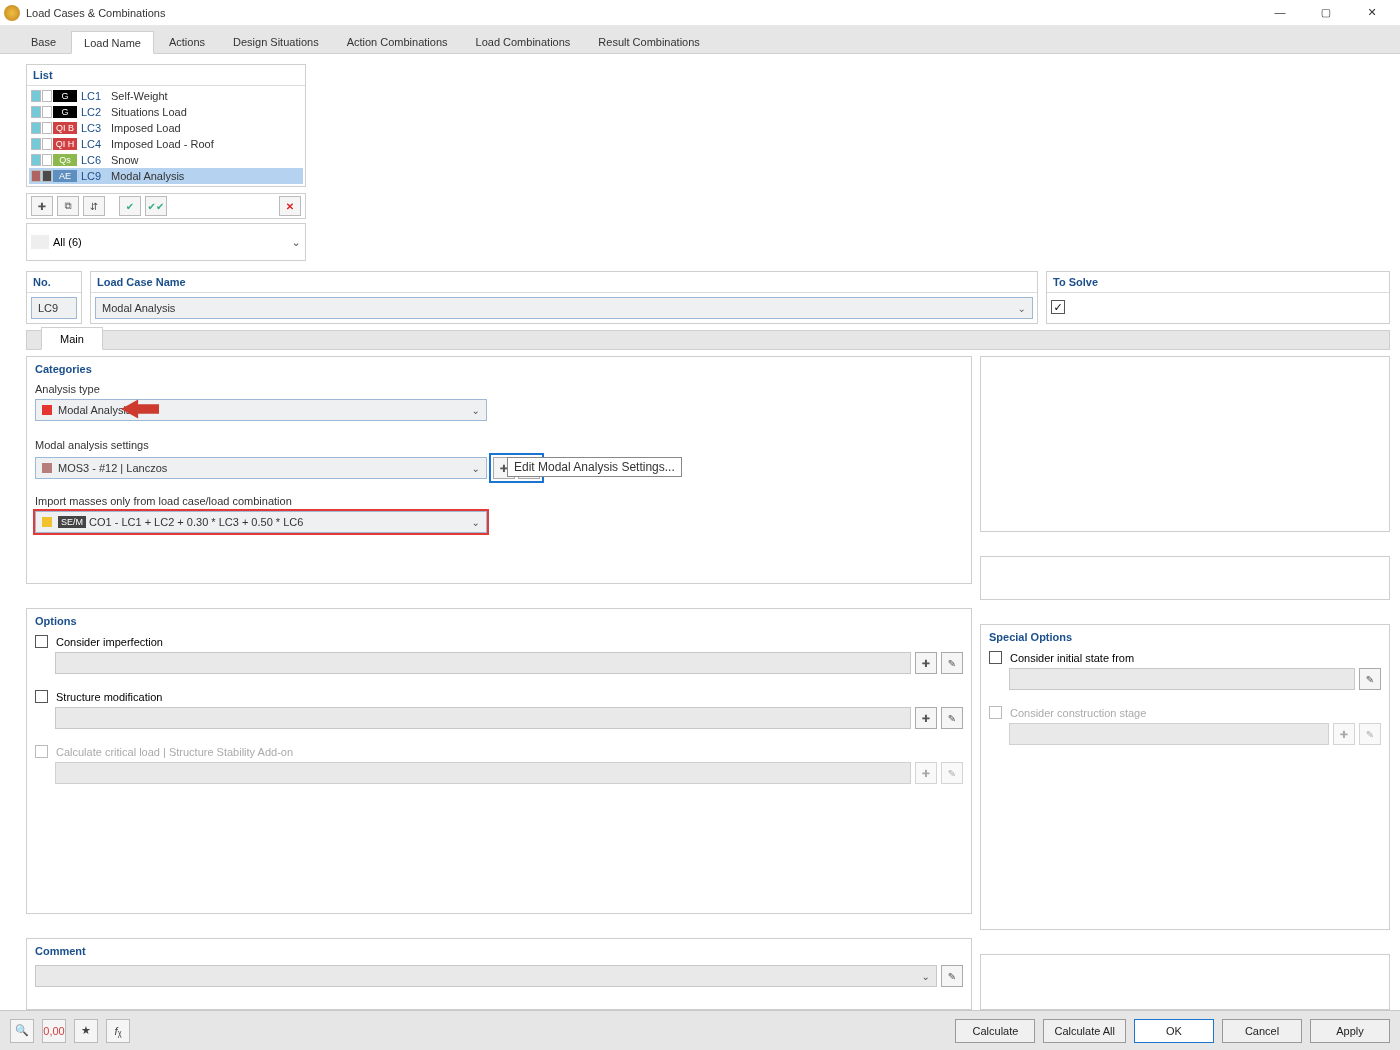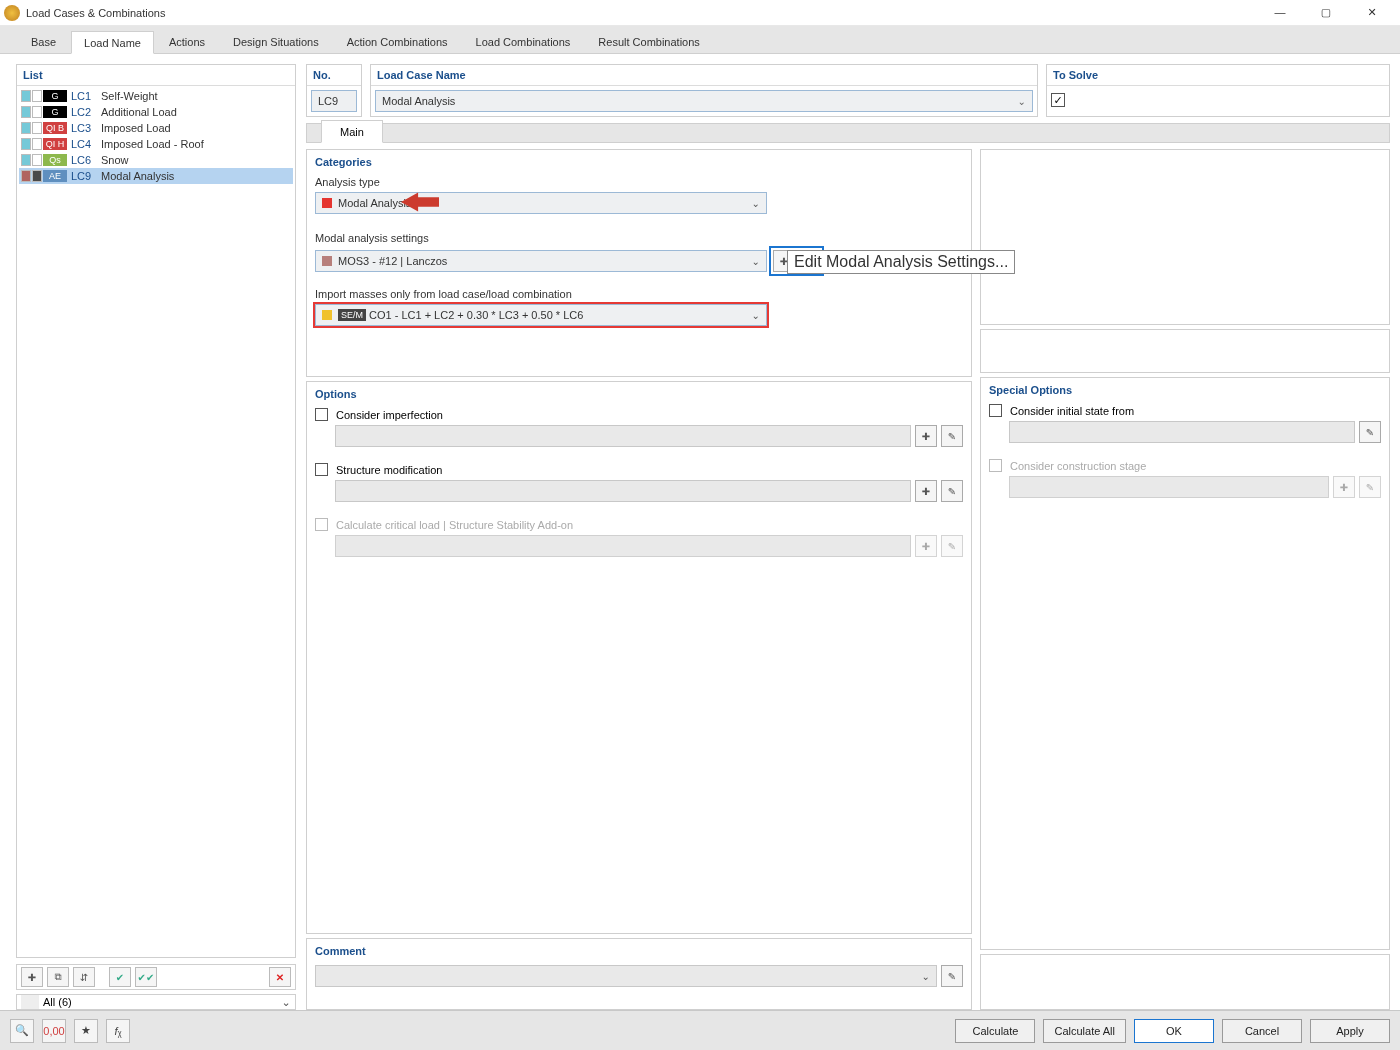--- a/index.html
+++ b/index.html
@@ -11,79 +11,79 @@
 .titlebar .title { color: #333; }
 .titlebar .win-btns { margin-left: auto; display: flex; gap: 18px; padding-right: 10px; font-size: 14px; color: #333; }
 .win-btn { width: 28px; text-align: center; cursor: default; }
 
 
 .tabstrip { height: 28px; background: #e6e6e6; display: flex; align-items: flex-end; padding-left: 18px; border-bottom: 1px solid #cfcfcf; gap: 2px; }
 .tab { padding: 5px 12px 4px 12px; color: #333; border: 1px solid transparent; cursor: default; }
 .tab.active { background: #fff; border: 1px solid #cfcfcf; border-bottom: 1px solid #fff; position: relative; top: 1px; }
 
 
-.content { position: absolute; top: 54px; left: 0; right: 0; bottom: 40px; display: flex; padding: 10px 10px 0 16px; gap: 10px; }
+.content { position: absolute; top: 54px; left: 0; right: 0; bottom: 40px; display: flex; padding: 10px 10px 0 26px; gap: 10px; flex-direction: column; }
 
 .panel { border: 1px solid #cfcfcf; background: #fff; }
 .panel-head { color: #1b4f8c; font-weight: 600; padding: 4px 6px; border-bottom: 1px solid #dcdcdc; }
 
 
 .leftcol { width: 280px; display: flex; flex-direction: column; }
 .list-box { flex: 1; border: 1px solid #cfcfcf; overflow: hidden; }
 .list-body { padding: 2px 2px; }
 .list-row { display: flex; align-items: center; height: 16px; padding: 0 2px; cursor: default; }
 .list-row.selected { background: #b5d3f0; }
 .swatch { display:inline-block; width:10px; height:12px; margin-right:1px; }
 .cat-badge { display:inline-block; min-width:24px; height:12px; line-height:12px; font-size:9px; text-align:center; color:#fff; margin-right:4px; }
 .lc-id { width: 30px; color: #1b4f8c; }
 .lc-name { color: #333; }
 .left-bottom { margin-top: 6px; }
 .tool-row { display:flex; gap:4px; height:26px; align-items:center; border:1px solid #cfcfcf; padding:0 4px; }
 .tool-btn { width:22px; height:20px; border:1px solid #bbb; background:#f5f5f5; display:flex; align-items:center; justify-content:center; font-size:10px; color:#555; }
 .tool-spacer { flex:1; }
-.filter-row { display:flex; align-items:center; border:1px solid #cfcfcf; height:16px; margin-top:4px; }
+.filter-row { display:flex; align-items:center; border:1px solid #cfcfcf; height:38px; margin-top:4px; }
 .filter-swatch { width:18px; height:14px; background:#eee; margin:0 4px; }
 .filter-text { flex:1; }
 .filter-chevron { width:18px; text-align:center; color:#555; }
 
 
 .rightcol { flex: 1; display: flex; flex-direction: column; gap: 6px; min-width: 0; }
 .toprow { display: flex; gap: 8px; }
 .nobox { width: 56px; }
 .namebox { flex: 1; }
 .solvebox { width: 344px; }
 .field { background: #eef0f2; border: 1px solid #9cb9d6; height: 22px; display: flex; align-items: center; padding: 0 6px; color: #333; }
 .field .chev { margin-left: auto; color: #666; font-size: 10px; }
 .solve-chk { width: 14px; height: 14px; border: 1px solid #555; display: inline-flex; align-items: center; justify-content: center; margin-top: 3px; }
 .check-mark { font-size: 11px; line-height: 1; }
 
 
 .inner-tabstrip { height: 20px; background: #e6e6e6; display: flex; align-items: flex-end; padding-left: 14px; border-bottom: 1px solid #cfcfcf; border-top: 1px solid #cfcfcf; border-left:1px solid #cfcfcf; border-right:1px solid #cfcfcf; }
 .inner-tab { padding: 5px 18px 4px 18px; border: 1px solid #cfcfcf; border-bottom: 1px solid #fff; background: #fff; position: relative; top: 1px; }
 
 .main-body { flex: 1; display: flex; gap: 8px; min-height: 0; }
-.col { display: flex; flex-direction: column; gap: 4px; min-height: 0; }
+.col { display: flex; flex-direction: column; gap: 24px; min-height: 0; }
 .col-left { flex: 1; }
 .col-right { width: 410px; }
 
 .section { border: 1px solid #cfcfcf; padding: 6px 8px 10px 8px; }
 .section .sec-title { color: #1b4f8c; font-weight: 600; margin-bottom: 8px; }
 .label { color: #333; margin-bottom: 4px; margin-top: 6px; }
 .dd { background: #eef0f2; border: 1px solid #9cb9d6; height: 22px; display: flex; align-items:center; padding: 0 6px; color:#333; position: relative; }
 .dd .chev { margin-left:auto; font-size:10px; color:#555; }
 .dd .chip { display:inline-block; width:10px; height:10px; margin-right:6px; }
 .dd-row { display:flex; align-items: center; gap: 4px; position: relative; }
 .dd-row .dd { flex:1; }
 .mini-btn { width:22px; height:22px; border:1px solid #aaa; background:#f5f5f5; display:flex; align-items:center; justify-content:center; font-size:10px; color:#555; }
 .highlight-red { outline: 2px solid #e53935; outline-offset: 0; }
 .highlight-blue { outline: 2px solid #1b75d0; outline-offset: 0; }
 
 .arrow-callout { position:absolute; width:38px; height:24px; left:398px; top:166px; pointer-events:none; }
 .arrow-callout svg { width:100%; height:100%; }
-.tooltip { position:absolute; background:#fff; border:1px solid #888; padding:2px 6px; font-size:16px; color:#333; white-space:nowrap; left:475px; top:197px; z-index:5; }
+.tooltip { position:absolute; background:#fff; border:1px solid #888; padding:2px 6px; font-size:12px; color:#333; white-space:nowrap; left:475px; top:197px; z-index:5; }
 
 .chk-line { display:flex; align-items:center; gap:8px; margin-top:4px; }
 .chkbox { width:13px; height:13px; border:1px solid #555; background:#fff; flex-shrink:0; }
 .chkbox.disabled { border-color:#bbb; }
 .disabled-text { color:#aaa; }
 .dd.empty { background:#e9e9e9; border:1px solid #c8c8c8; }
 .dd.disabled { background:#e9e9e9; border-color:#d0d0d0; color:#aaa; }
 
 .comment-row { display:flex; gap:8px; }
 .badge-pill { display:inline-block; font-size:9px; background:#444; color:#fff; padding:0 3px; margin-right:3px; line-height:12px; }
@@ -134,21 +134,21 @@
             <span class="swatch" style="background:#ffffff;border:1px solid #bbb"></span>
             <span class="cat-badge" style="background:#000000">G</span>
             <span class="lc-id">LC1</span>
             <span class="lc-name">Self-Weight</span>
           </div>
           <div class="list-row">
             <span class="swatch" style="background:#75c9d8;border:1px solid #bbb"></span>
             <span class="swatch" style="background:#ffffff;border:1px solid #bbb"></span>
             <span class="cat-badge" style="background:#000000">G</span>
             <span class="lc-id">LC2</span>
-            <span class="lc-name">Additional Load</span>
+            <span class="lc-name">Situations Load</span>
           </div>
           <div class="list-row">
             <span class="swatch" style="background:#75c9d8;border:1px solid #bbb"></span>
             <span class="swatch" style="background:#ffffff;border:1px solid #bbb"></span>
             <span class="cat-badge" style="background:#d04040">QI B</span>
             <span class="lc-id">LC3</span>
             <span class="lc-name">Imposed Load</span>
           </div>
           <div class="list-row">
             <span class="swatch" style="background:#75c9d8;border:1px solid #bbb"></span>

